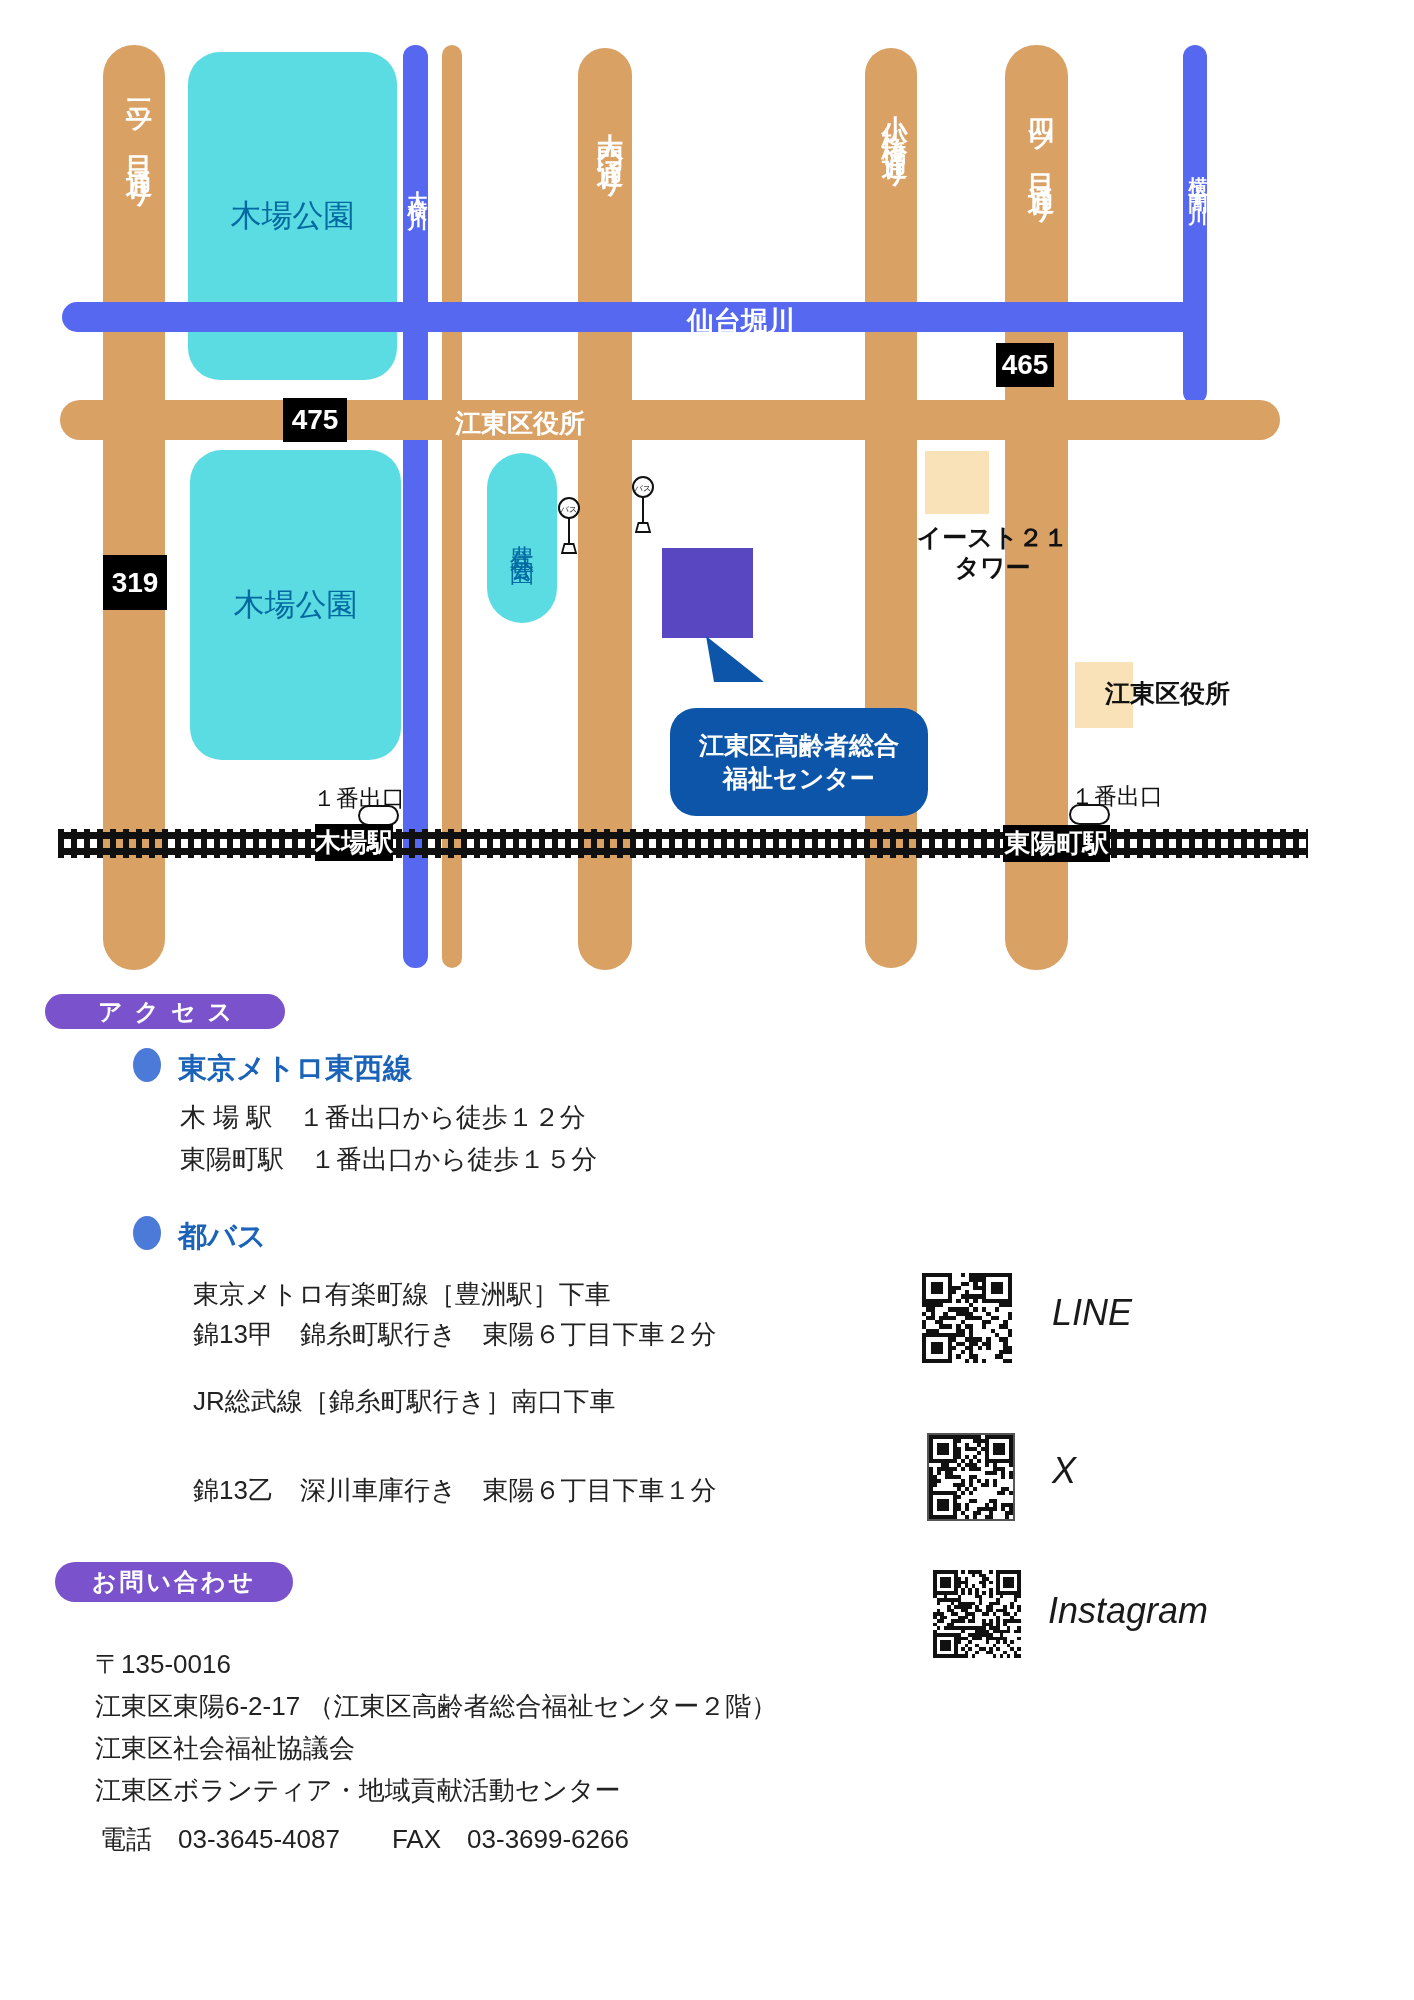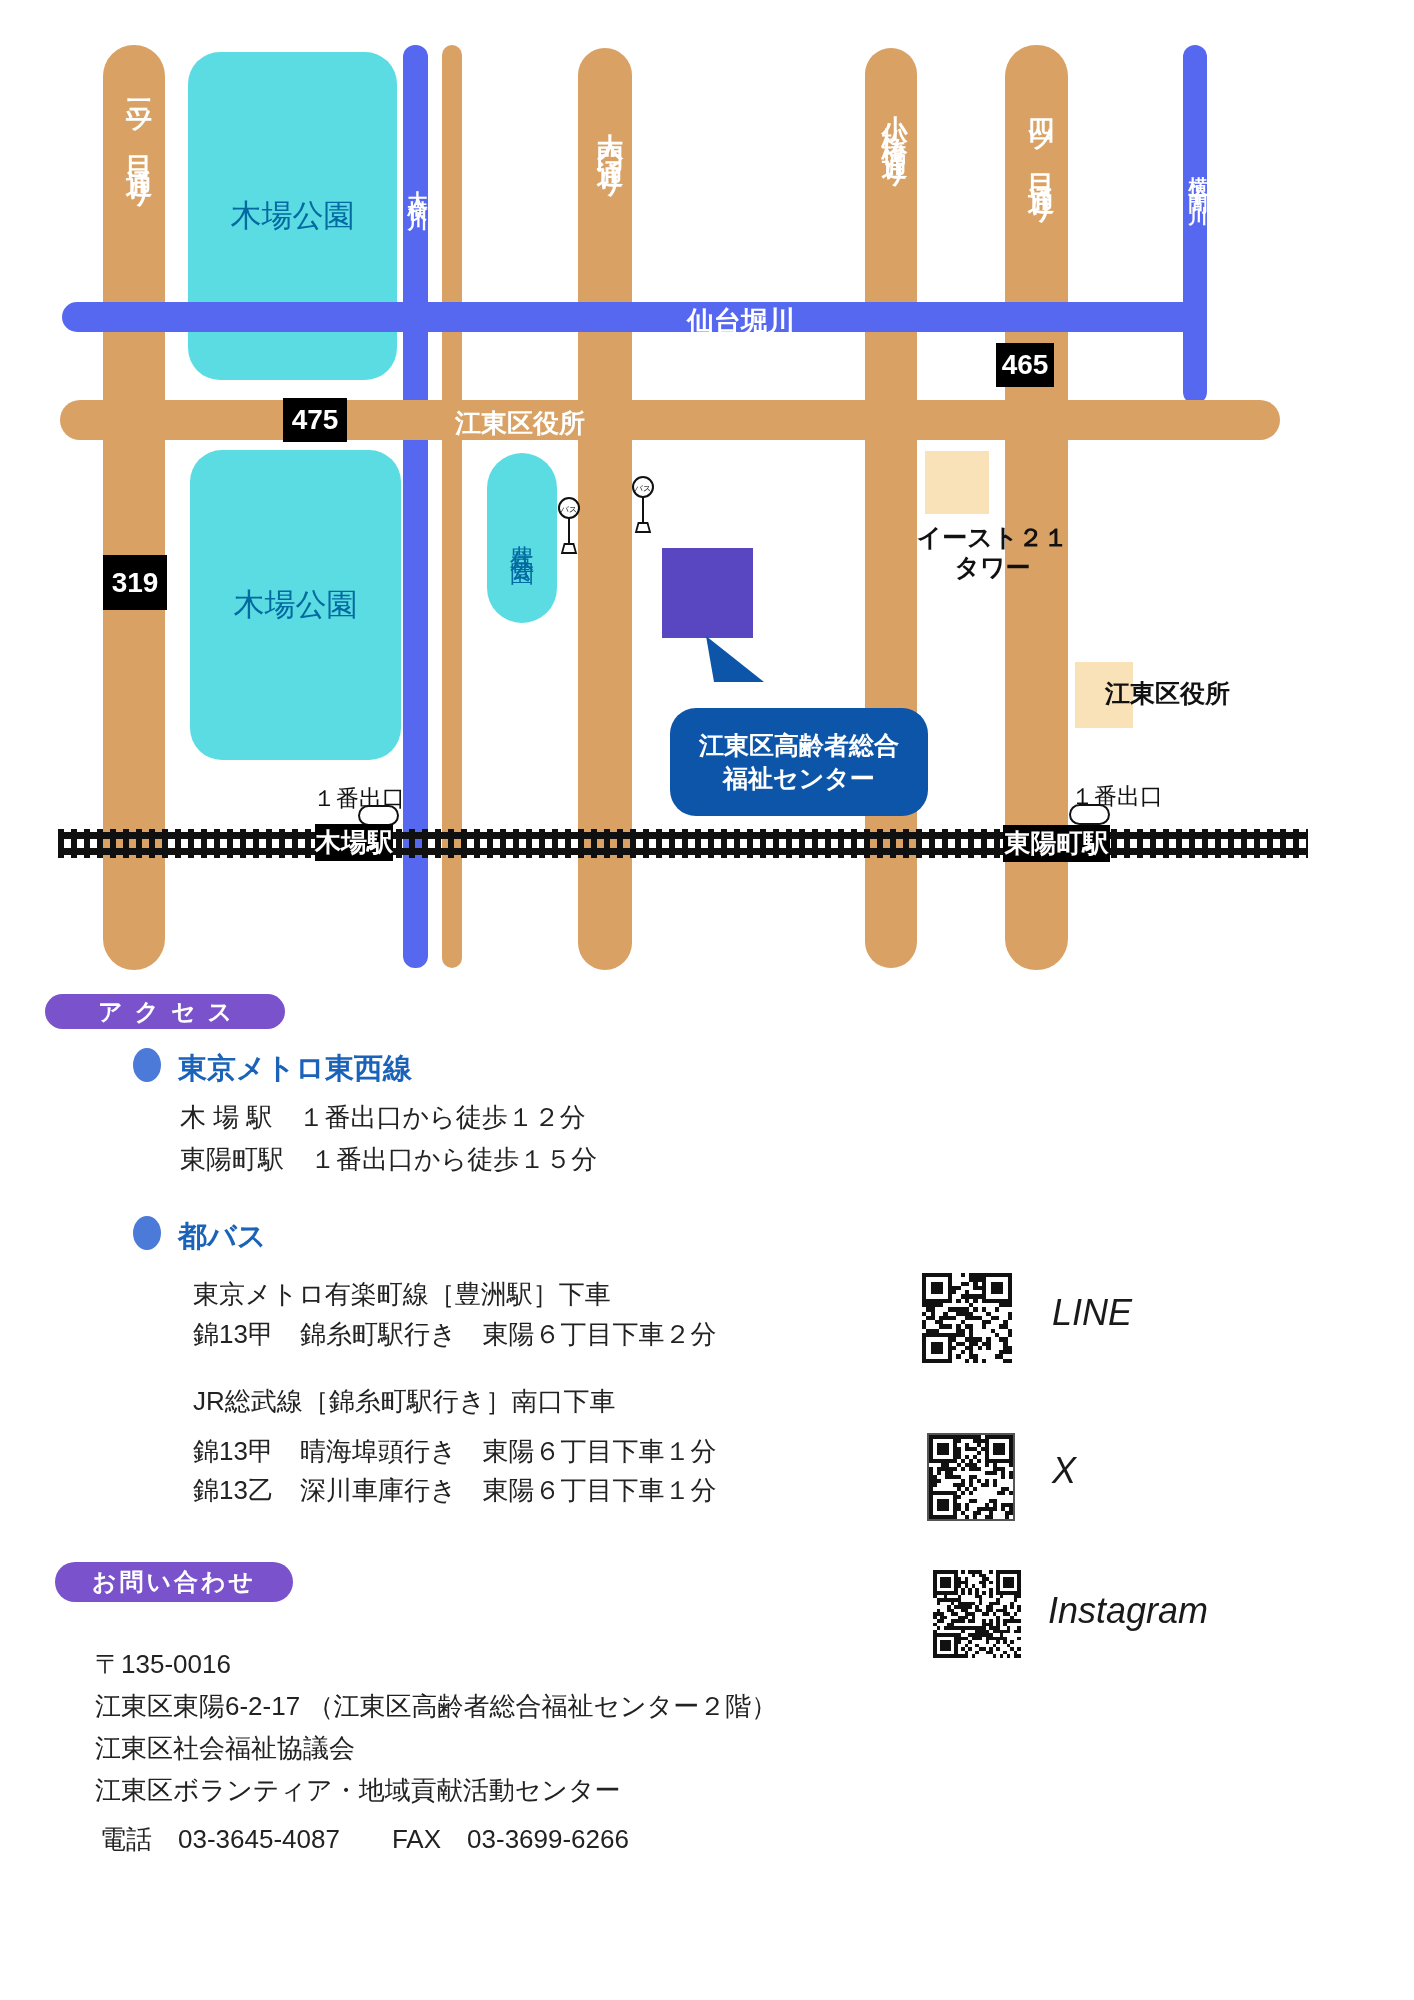--- a/index.html
+++ b/index.html
@@ -143,21 +143,20 @@
   <div class="bullet" style="left:133px;top:1048px;"></div>
   <div class="heading" style="left:178px;top:1049px;">東京メトロ東西線</div>
   <div class="bodyline" style="left:180px;top:1100px;">木 場 駅　１番出口から徒歩１２分</div>
   <div class="bodyline" style="left:180px;top:1142px;">東陽町駅　１番出口から徒歩１５分</div>
 
   <div class="bullet" style="left:133px;top:1216px;"></div>
   <div class="heading" style="left:178px;top:1217px;">都バス</div>
   <div class="bodyline" style="left:193px;top:1277px;">東京メトロ有楽町線［豊洲駅］下車</div>
   <div class="bodyline" style="left:193px;top:1317px;">錦13甲　錦糸町駅行き　東陽６丁目下車２分</div>
   <div class="bodyline" style="left:193px;top:1384px;">JR総武線［錦糸町駅行き］南口下車</div>
-  <div class="bodyline" style="left:193px;top:1434px;">錦13甲　晴海埠頭行き　東陽６丁目下車１分</div>
   <div class="bodyline" style="left:193px;top:1473px;">錦13乙　深川車庫行き　東陽６丁目下車１分</div>
 
   <div class="qr" style="left:922px;top:1273px;width:90px;height:90px;"><svg viewBox="0 0 21 21" width="100%" height="100%" shape-rendering="crispEdges" fill="#111">
         <rect x="0" y="0" width="1" height="1"></rect>
         <rect x="1" y="0" width="1" height="1"></rect>
         <rect x="2" y="0" width="1" height="1"></rect>
         <rect x="3" y="0" width="1" height="1"></rect>
         <rect x="4" y="0" width="1" height="1"></rect>
         <rect x="5" y="0" width="1" height="1"></rect>
         <rect x="6" y="0" width="1" height="1"></rect>

